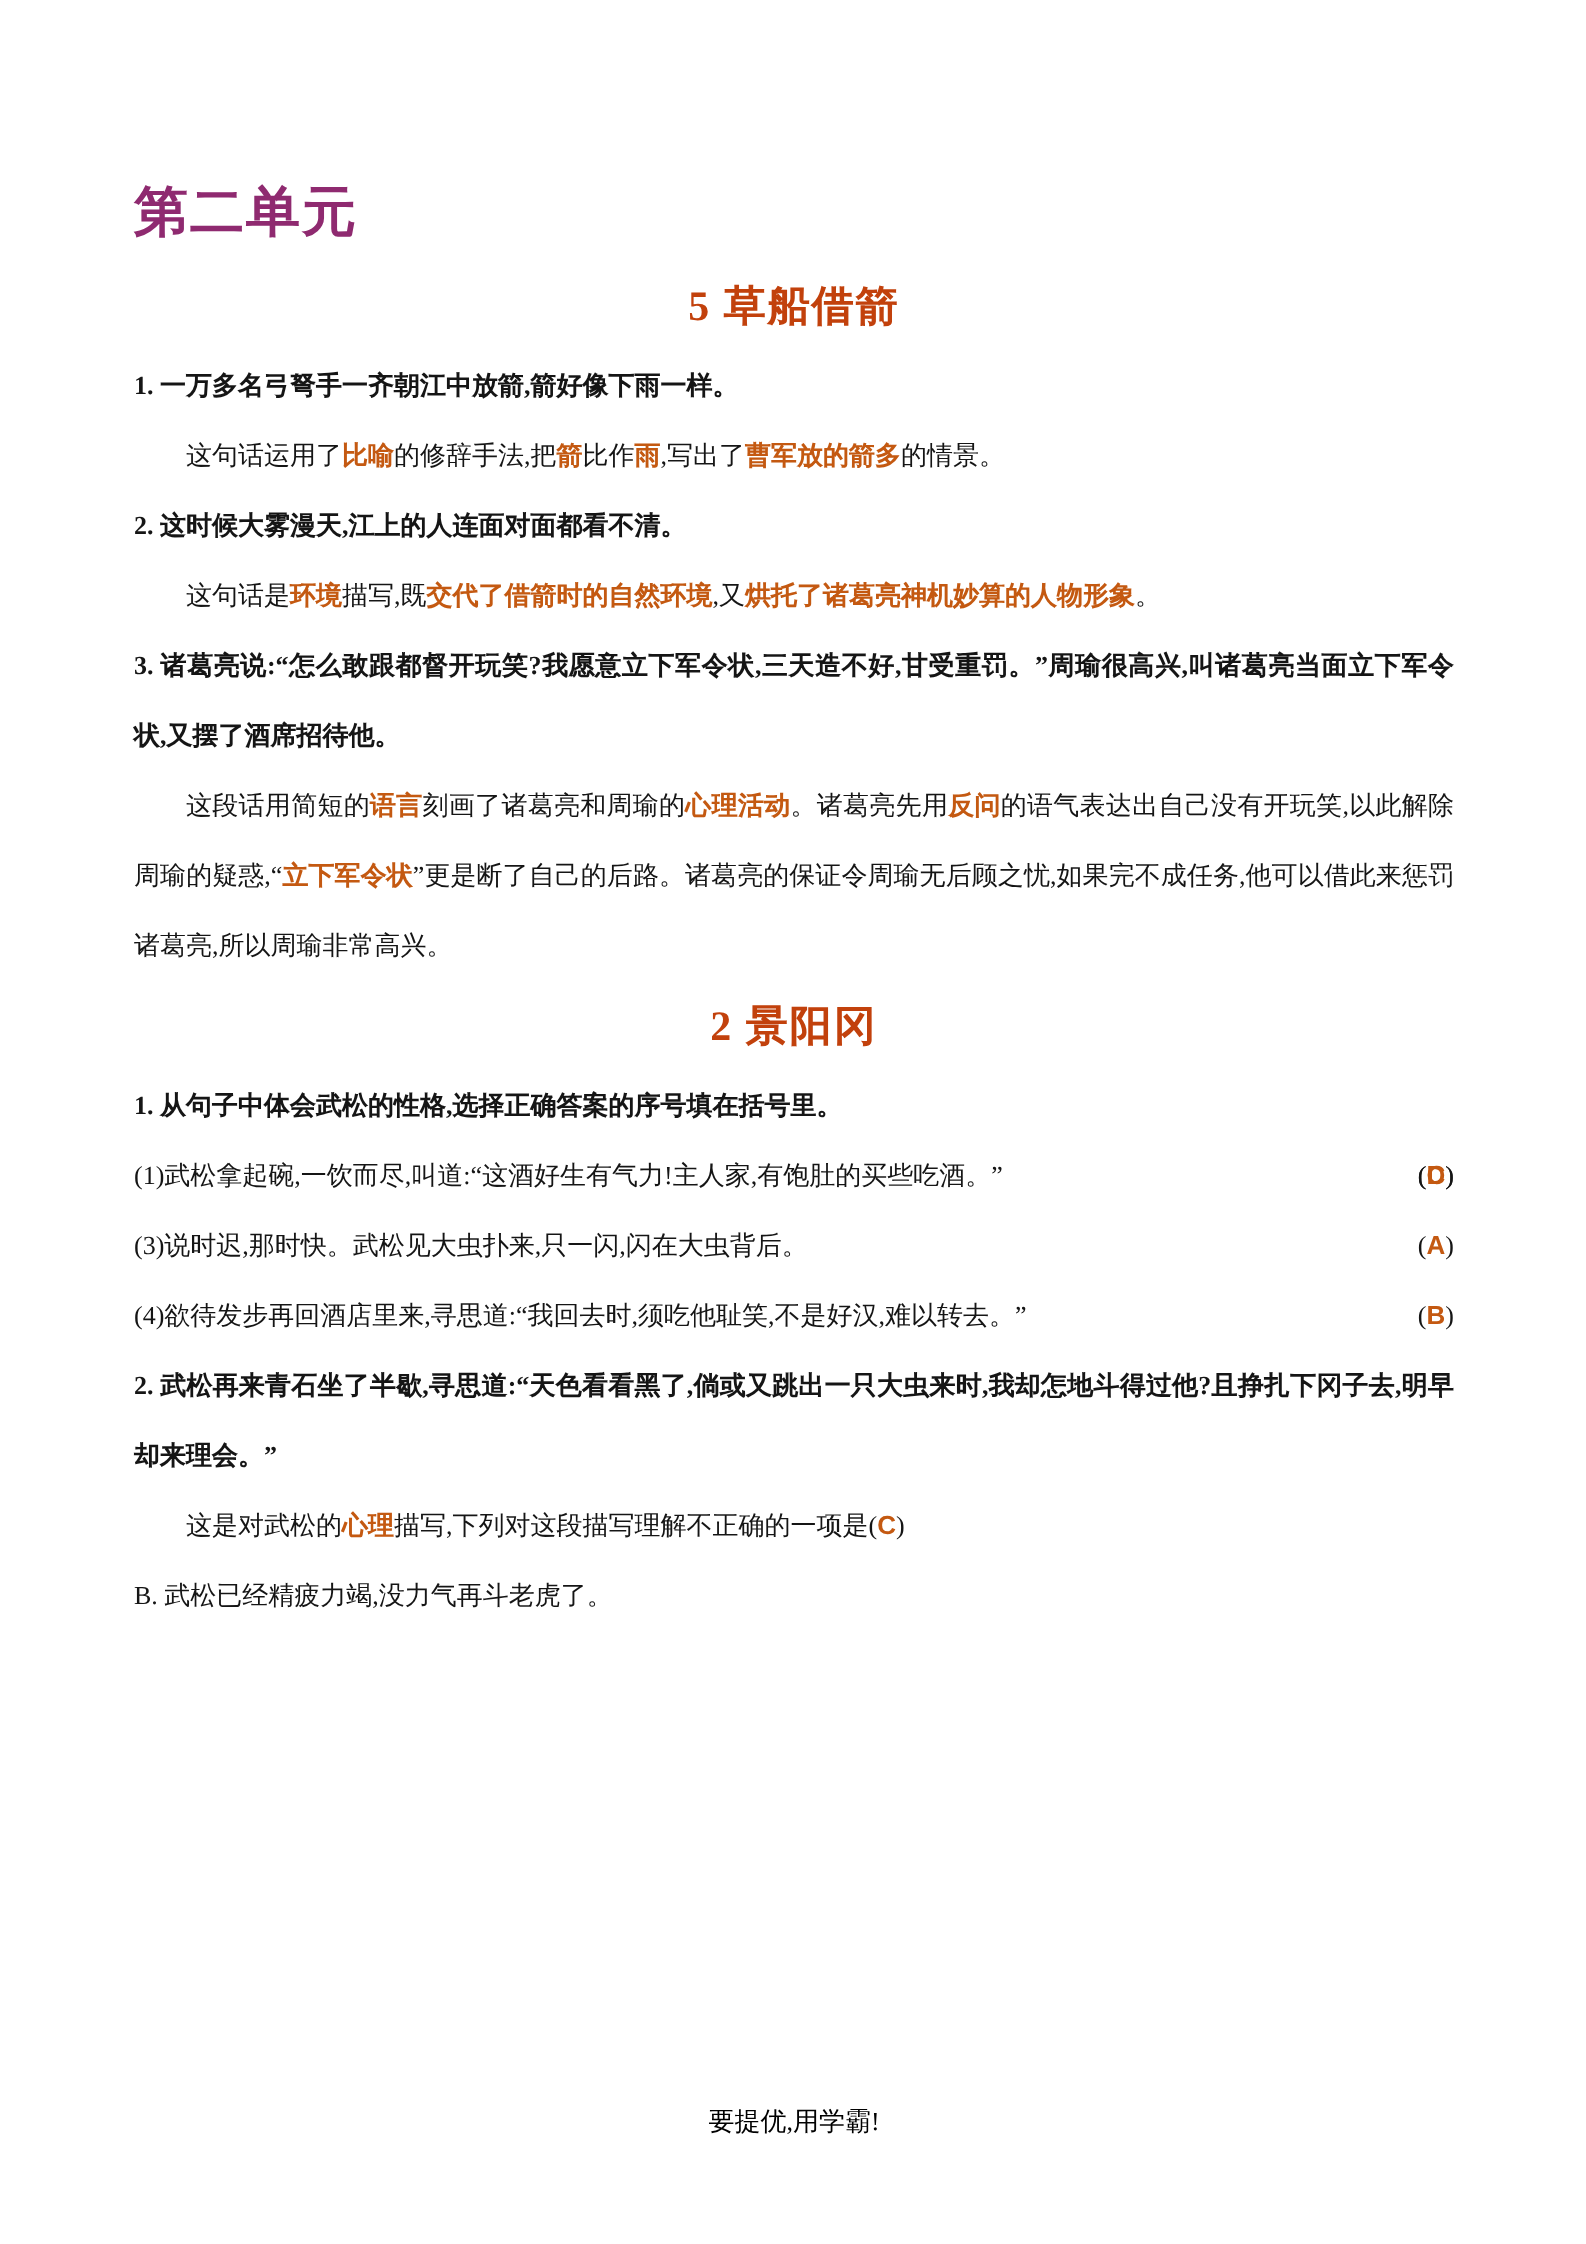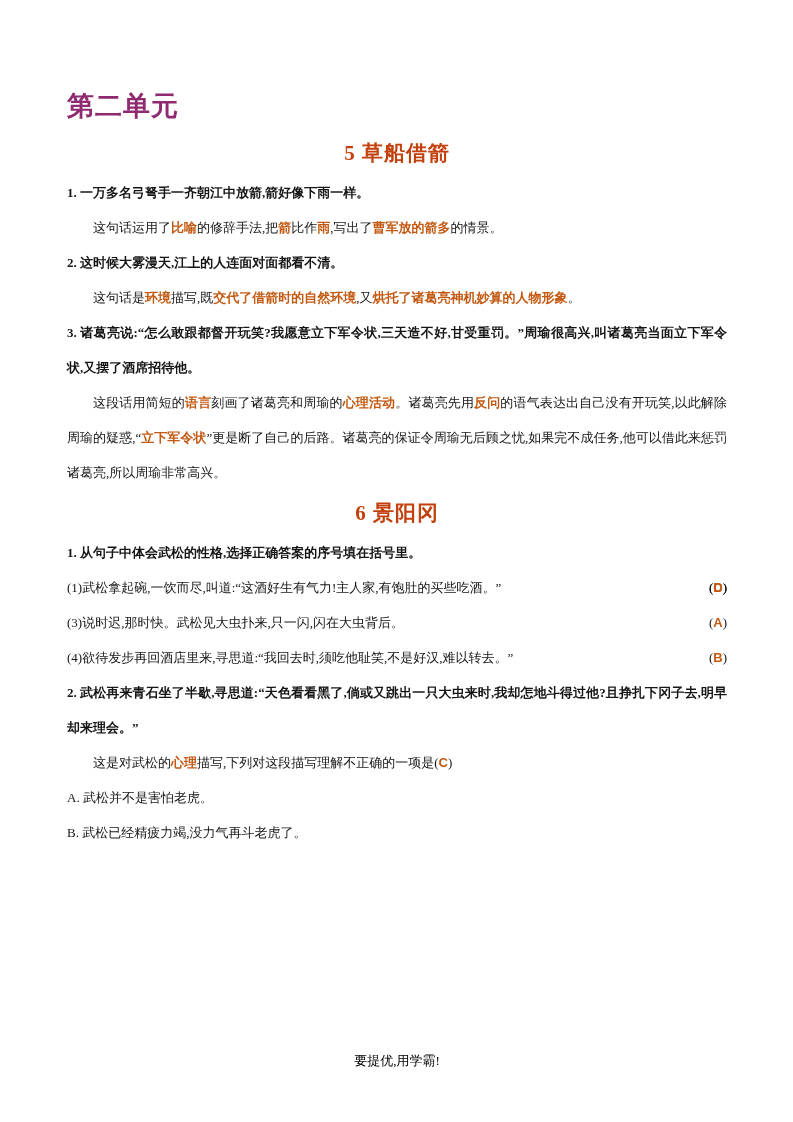--- a/index.html
+++ b/index.html
@@ -76,26 +76,25 @@
   <div class="unit-title">第二单元</div>
 
   <div>
       <div class="lesson-heading">5  草船借箭</div>
       <p class="para q"><span>1. 一万多名弓弩手一齐朝江中放箭,箭好像下雨一样。</span></p>
       <p class="para a"><span>这句话运用了</span><span class="hl">比喻</span><span>的修辞手法,把</span><span class="hl">箭</span><span>比作</span><span class="hl">雨</span><span>,写出了</span><span class="hl">曹军放的箭多</span><span>的情景。</span></p>
       <p class="para q"><span>2. 这时候大雾漫天,江上的人连面对面都看不清。</span></p>
       <p class="para a"><span>这句话是</span><span class="hl">环境</span><span>描写,既</span><span class="hl">交代了借箭时的自然环境</span><span>,又</span><span class="hl">烘托了诸葛亮神机妙算的人物形象</span><span>。</span></p>
       <p class="para q"><span>3. 诸葛亮说:“怎么敢跟都督开玩笑?我愿意立下军令状,三天造不好,甘受重罚。”周瑜很高兴,叫诸葛亮当面立下军令状,又摆了酒席招待他。</span></p>
       <p class="para a"><span>这段话用简短的</span><span class="hl">语言</span><span>刻画了诸葛亮和周瑜的</span><span class="hl">心理活动</span><span>。诸葛亮先用</span><span class="hl">反问</span><span>的语气表达出自己没有开玩笑,以此解除周瑜的疑惑,“</span><span class="hl">立下军令状</span><span>”更是断了自己的后路。诸葛亮的保证令周瑜无后顾之忧,如果完不成任务,他可以借此来惩罚诸葛亮,所以周瑜非常高兴。</span></p>
-      <div class="lesson-heading">6  景阳冈</div>
+      <div class="lesson-heading">2  景阳冈</div>
       <p class="para q"><span>1. 从句子中体会武松的性格,选择正确答案的序号填在括号里。</span></p>
       <p class="para qa"><span>(1)武松拿起碗,一饮而尽,叫道:“这酒好生有气力!主人家,有饱肚的买些吃酒。”</span><span class="ans-marker">(<span class="ans">D</span>)</span></p>
       <p class="para qa"><span class="ans-marker">(<span class="ans">C</span>)</span></p>
       <p class="para qa"><span>(3)说时迟,那时快。武松见大虫扑来,只一闪,闪在大虫背后。</span><span class="ans-marker">(<span class="ans">A</span>)</span></p>
       <p class="para qa"><span>(4)欲待发步再回酒店里来,寻思道:“我回去时,须吃他耻笑,不是好汉,难以转去。”</span><span class="ans-marker">(<span class="ans">B</span>)</span></p>
       <p class="para q"><span>2. 武松再来青石坐了半歇,寻思道:“天色看看黑了,倘或又跳出一只大虫来时,我却怎地斗得过他?且挣扎下冈子去,明早却来理会。”</span></p>
       <p class="para a"><span>这是对武松的</span><span class="hl">心理</span><span>描写,下列对这段描写理解不正确的一项是(</span><span class="ans">C</span><span>)</span></p>
-      <p class="para plain"><span>A. 武松并不是害怕老虎。</span></p>
       <p class="para plain"><span>B. 武松已经精疲力竭,没力气再斗老虎了。</span></p>
     </div>
 
   <div class="footer">要提优,用学霸!</div>
 </div>
 
 </body></html>

